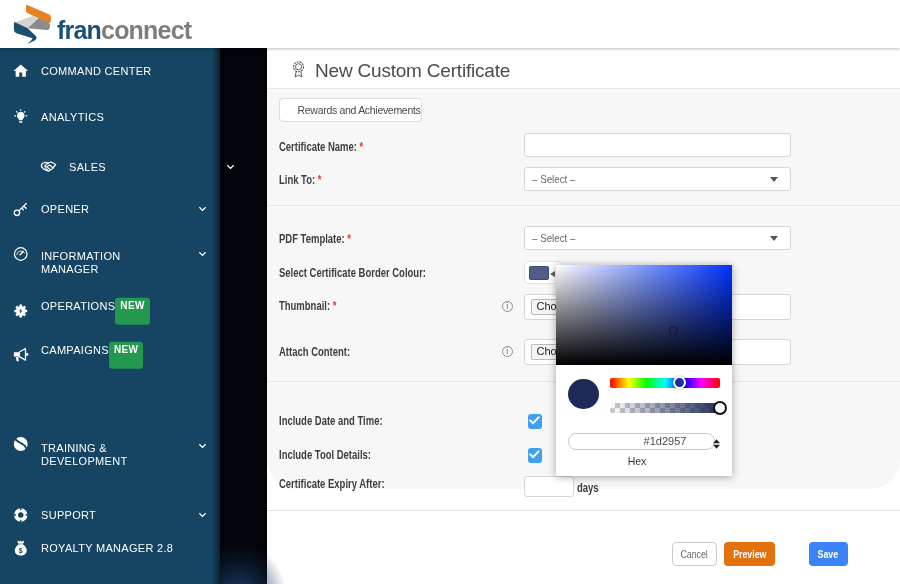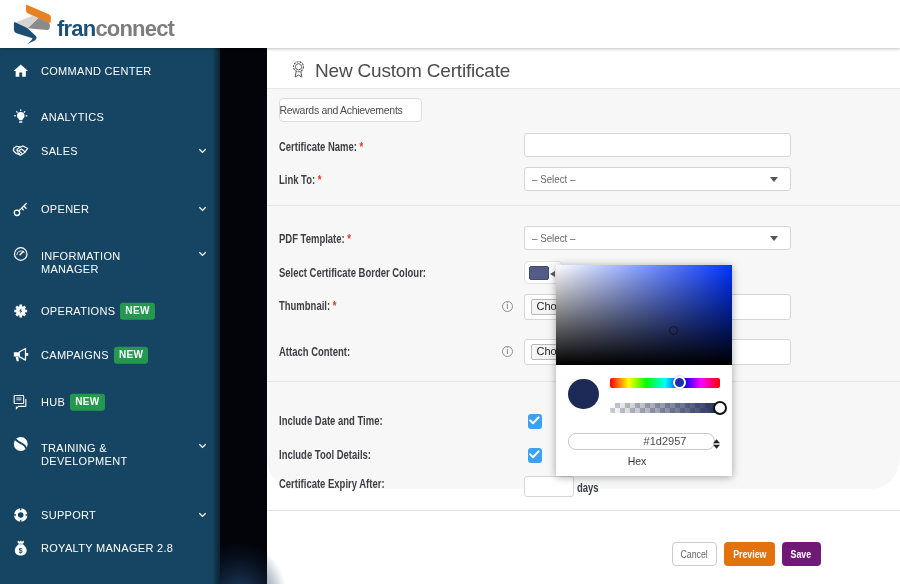--- a/index.html
+++ b/index.html
@@ -3,43 +3,43 @@
 <meta charset="utf-8">
 <style>
 * { margin:0; padding:0; box-sizing:border-box; }
 html,body { width:900px; height:584px; overflow:hidden; }
 body { font-family:"Liberation Sans", sans-serif; position:relative; background:#fff; }
 #app { position:absolute; left:0; top:0; width:900px; height:584px; }
 
 
 #hdr { position:absolute; left:0; top:0; width:900px; height:48px; background:#fff; box-shadow:0 1px 3px rgba(0,0,0,.25); z-index:5; }
 #logo { position:absolute; left:15px; top:6px; }
-#logotxt { position:absolute; left:57px; top:15.5px; font-size:22px; font-weight:bold; letter-spacing:-0.8px; color:#1d5077; }
+#logotxt { position:absolute; left:57px; top:15.5px; font-size:25px; font-weight:bold; letter-spacing:-0.8px; color:#1d5077; }
 #logotxt span { color:#7d7d7d; }
 
 
 #side { position:absolute; left:0; top:48px; width:220px; height:536px; background:#154562; z-index:3; }
 #side:after { content:""; position:absolute; right:0; top:0; width:8px; height:100%; background:linear-gradient(to right, rgba(0,0,0,0), rgba(0,0,0,0.5)); }
 .mi { position:absolute; left:0; width:225px; color:#fdfdfd; }
 .mi .ic { position:absolute; left:11.5px; top:50%; transform:translateY(-50%); width:17.5px; height:17.5px; }
 .mi .lb { position:absolute; left:41px; top:50%; transform:translateY(-50%); font-size:11px; letter-spacing:0.3px; line-height:12.5px; }
 .mi .ch { position:absolute; right:18px; top:50%; transform:translateY(-50%); width:9px; height:9px; }
-.badge { display:inline-block; background:#23984e; color:#fff; font-size:10px; font-weight:bold; letter-spacing:0.4px; padding:2px 5px 2px; border-radius:3px; vertical-align:1px; margin-left:5px; }
+.badge { display:inline-block; background:#23984e; color:#fff; font-size:10px; font-weight:bold; letter-spacing:0.4px; padding:2px 5px 12px; border-radius:3px; vertical-align:1px; }
 
 
 #strip { position:absolute; left:220px; top:48px; width:47px; height:536px; background:#020409; z-index:2; }
 #strip:after { content:""; position:absolute; left:-6px; bottom:-18px; width:72px; height:58px; background:radial-gradient(ellipse at 35% 100%, rgba(45,95,150,0.7), rgba(20,45,80,0.32) 52%, rgba(2,4,9,0) 74%); }
 
 
 #content { position:absolute; left:267px; top:48px; width:633px; height:441px; background:#f7f7f8;border-radius:30px; }
 #titlebar { position:absolute; left:0; top:0; width:633px; height:41px; background:#fff; border-bottom:1px solid #e7e7e9; }
 #title { position:absolute; left:48px; top:12px; font-size:19px; letter-spacing:-0.2px; color:#4c4c4e; line-height:22px; }
 #rosette { position:absolute; left:25px; top:13px; }
 
-#tab { position:absolute; left:11.5px; top:49.5px; width:143px; height:24px; white-space:nowrap; background:#fff; border:1px solid #dcdcdc; border-radius:4px; font-size:10.5px; letter-spacing:-0.3px; color:#4a4a4a; text-align:left; line-height:22px; }
+#tab { position:absolute; left:11.5px; top:49.5px; width:143px; height:24px; white-space:nowrap; background:#fff; border:1px solid #dcdcdc; border-radius:4px; font-size:10.5px; letter-spacing:-0.3px; color:#4a4a4a; text-align:right; line-height:22px; }
 
 .lbl { position:absolute; left:12px; font-size:12px; font-weight:bold; color:#3d3e42; transform:scaleX(0.79); transform-origin:0 50%; white-space:nowrap; }
 .req { color:#e8362b; }
 .divl { position:absolute; left:0; width:633px; border-top:1px solid #e4e4e6; }
 
 .inp { position:absolute; background:#fff; border:1px solid #d6d6d6; border-radius:3px; }
 .sel { position:absolute; background:#fff; border:1px solid #d6d6d6; border-radius:3px; font-size:11.5px; color:#666; line-height:22px; padding-left:7px; }
 .sel i { font-style:normal; display:inline-block; transform:scaleX(0.85); transform-origin:0 50%; }
 .sel:after { content:""; position:absolute; right:12px; top:9px; width:0; height:0; border-left:4.5px solid transparent; border-right:4.5px solid transparent; border-top:5.5px solid #555; }
 
@@ -50,21 +50,21 @@
 .cb { position:absolute; left:260.5px; width:14.5px; height:14.5px; background:#3da0f2; border-radius:3px; }
 .cb svg { position:absolute; left:1.5px; top:2px; }
 
 #expinp { position:absolute; left:257px; top:428px; width:50px; height:21px; background:#fff; border:1px solid #d6d6d6; border-radius:3px; }
 #days { position:absolute; left:310px; top:433px; font-size:12px; font-weight:bold; color:#3c4043; transform:scaleX(0.79); transform-origin:0 50%; }
 
 .btn { position:absolute; top:494px; height:24px; border-radius:4px; font-size:11px; text-align:center; }
 .btn span { display:inline-block; transform:scaleX(0.8); }
 #bcancel { left:405px; width:45px; background:#fff; border:1px solid #ccc; color:#666; line-height:22px; }
 #bpreview { left:457px; width:51px; background:#e2710e; color:#fff; font-weight:bold; line-height:24px; }
-#bsave { left:515px; width:38.5px; background:#701a75; color:#fff; font-weight:bold; line-height:24px; }
+#bsave { left:542px; width:38.5px; background:#3b82f6; color:#fff; font-weight:bold; line-height:24px; }
 
 
 #swatch { position:absolute; left:257px; top:213px; width:38.5px; height:23px; background:#fff; border:1px solid #e2e2e2; border-radius:5px; }
 #swatch .fill { position:absolute; left:4px; top:4px; width:20px; height:14px; background:#525c86; border:1px solid #3f4a6e; border-radius:2px; }
 
 
 #popup { position:absolute; left:555.5px; top:265px; width:176.5px; height:211px; background:#fff; box-shadow:0 1px 8px rgba(0,0,0,.35); z-index:10; }
 #parrow { position:absolute; left:-5.5px; top:6px; width:0; height:0; border-top:3.2px solid transparent; border-bottom:3.2px solid transparent; border-right:5.5px solid #555; }
 #sat { position:absolute; left:0; top:0; width:176.5px; height:100px; background:hsl(228,100%,50%); }
 #sat .w { position:absolute; inset:0; background:linear-gradient(to right, #fff, rgba(255,255,255,0)); }
@@ -179,21 +179,21 @@
     <div class="mi" style="top:46px; height:46px;">
       <svg class="ic" viewBox="0 0 24 24">
         <path fill="#fff" d="M12 5.2 a5.2 5.2 0 0 1 5.2 5.2 c0 2.1 -1.3 3.3 -2.3 4.4 L14.1 16.6 h-4.2 l-0.8 -1.8 C8.1 13.7 6.8 12.5 6.8 10.4 A5.2 5.2 0 0 1 12 5.2 Z"></path>
         <rect x="9.6" y="17.8" width="4.8" height="2" rx="1" fill="#fff"></rect>
         <g stroke="#fff" stroke-width="1.7" stroke-linecap="round">
           <path d="M12 2.2 v0.9 M6.4 4.6 l0.8 0.8 M17.6 4.6 l-0.8 0.8 M3.6 10.4 h1.2 M19.2 10.4 h1.2"></path>
         </g>
       </svg>
       <div class="lb">ANALYTICS</div>
     </div>
-    <div class="mi" style="top:80px; height:46px;">
+    <div class="mi" style="top:96px; height:46px;margin-left:28px;">
       <svg class="ic" viewBox="0 0 24 24" fill="none" stroke="#fff" stroke-width="1.6" stroke-linejoin="round" stroke-linecap="round">
         <g transform="translate(12,12) scale(1.18,0.95) translate(-12,-12)">
         <path d="M4 7.5 L7.5 5.2 L11 6.4 L14.5 4.9 L20 8.2 L16.5 14.3 L11.5 18.2 L6.5 15.4 L3.5 11.5 Z"></path>
         <path d="M11 6.4 L7.8 9.8 a1.5 1.5 0 0 0 2.1 2.1 L12.8 9 L17 13.3"></path>
         <path d="M8.6 14.5 l1.8 1.8 M10.8 12.8 l2.2 2.2"></path>
         </g>
       </svg>
       <div class="lb">SALES</div>
       <svg class="ch" viewBox="0 0 10 10" fill="none" stroke="#fff" stroke-width="1.4">
           <path d="M1.5 3 L5 6.5 L8.5 3"></path>
@@ -230,28 +230,20 @@
       </svg>
       <div class="lb">OPERATIONS<span class="badge">NEW</span></div>
     </div>
     <div class="mi" style="top:288px; height:38px;">
       <svg class="ic" viewBox="0 0 24 24" fill="#fff">
         <path d="M2.5 8.2 h7 v6 h-7 Z"></path>
         <path d="M10 8 L18.5 3.2 V19 L10 14.2 Z M19.5 10 h2 v2.2 h-2 Z" fill="none" stroke="#fff" stroke-width="1.7" stroke-linejoin="round"></path>
         <path d="M5 14.5 h3.6 l0.8 6 h-3 Z"></path>
       </svg>
       <div class="lb">CAMPAIGNS<span class="badge">NEW</span></div>
-    </div>
-    <div class="mi" style="top:335px; height:38px;">
-      <svg class="ic" viewBox="0 0 24 24" fill="none" stroke="#fff" stroke-width="1.5">
-        <rect x="3" y="3" width="13" height="11" rx="1"></rect>
-        <path d="M6 6.5 h7 M6 9 h7" stroke-width="1.2"></path>
-        <path d="M19 8 v9 a1 1 0 0 1 -1 1 h-9 l-3 3 v-3"></path>
-      </svg>
-      <div class="lb">HUB<span class="badge">NEW</span></div>
     </div>
     <div class="mi" style="top:376px; height:60px;">
       <svg class="ic" style="top:33%" viewBox="0 0 24 24">
         <circle cx="12" cy="12" r="9.5" fill="#fff"></circle>
         <path d="M4.5 5.5 C8 9 10.5 10 13.5 11.5 C16.5 13 18.5 15 19.8 18.2" stroke="#154562" stroke-width="2.6" fill="none"></path>
       </svg>
       <div class="lb">TRAINING &amp;<br>DEVELOPMENT</div>
       <svg class="ch" style="top:36%" viewBox="0 0 10 10" fill="none" stroke="#fff" stroke-width="1.4">
           <path d="M1.5 3 L5 6.5 L8.5 3"></path>
         </svg>

